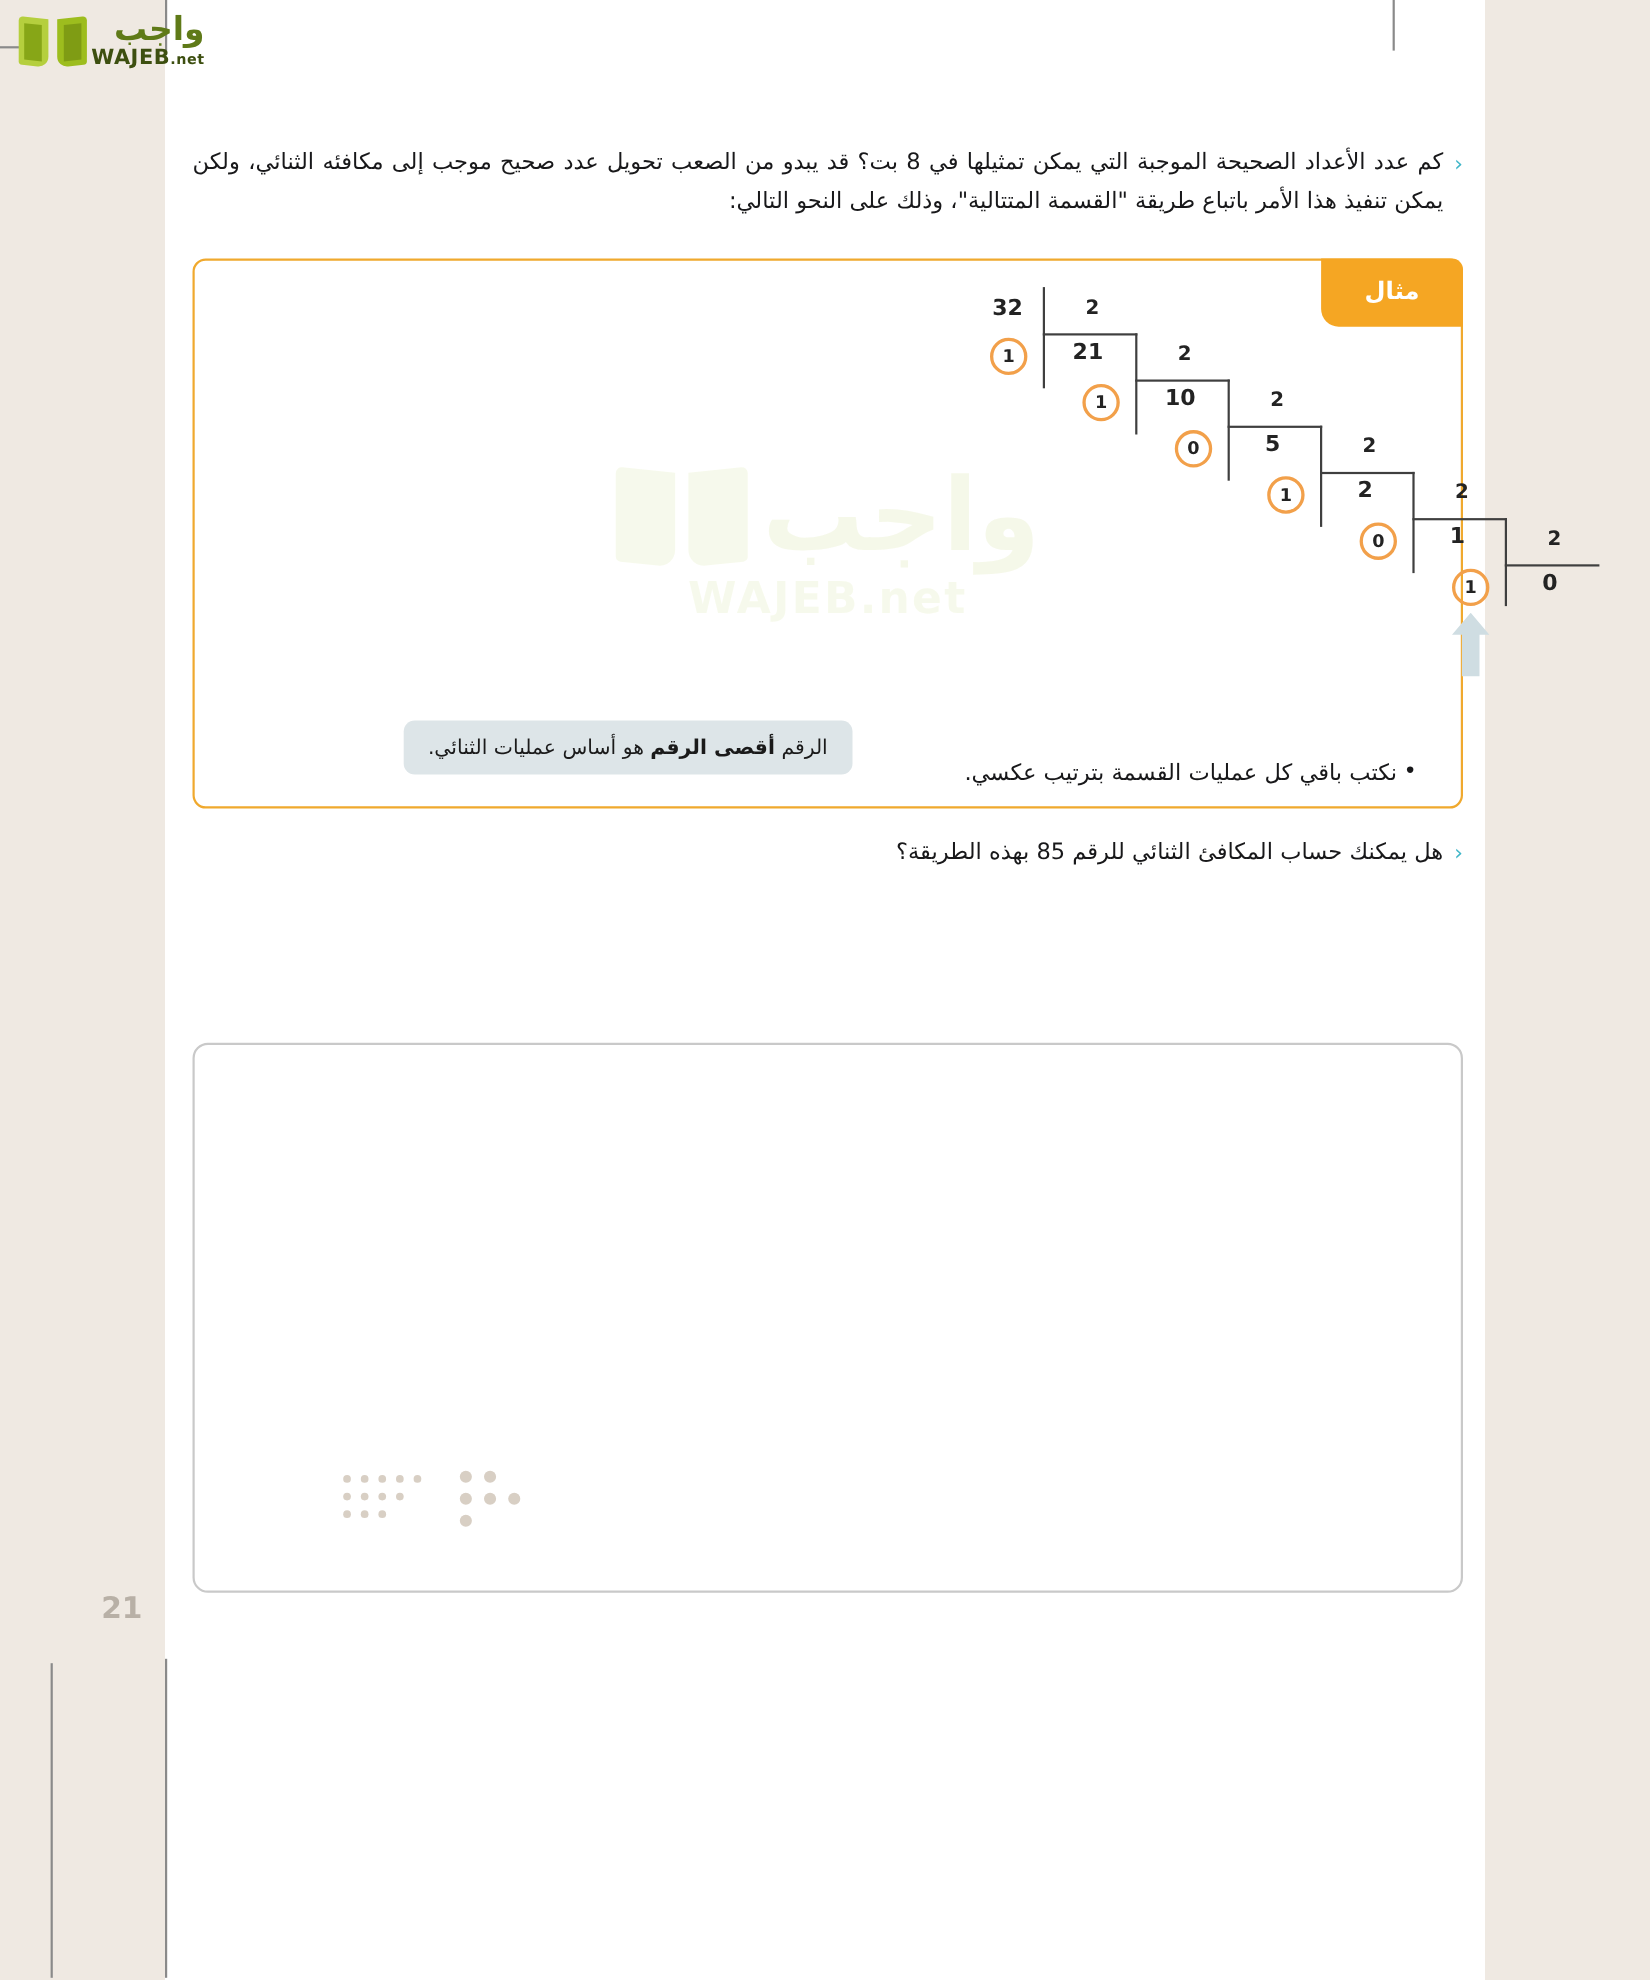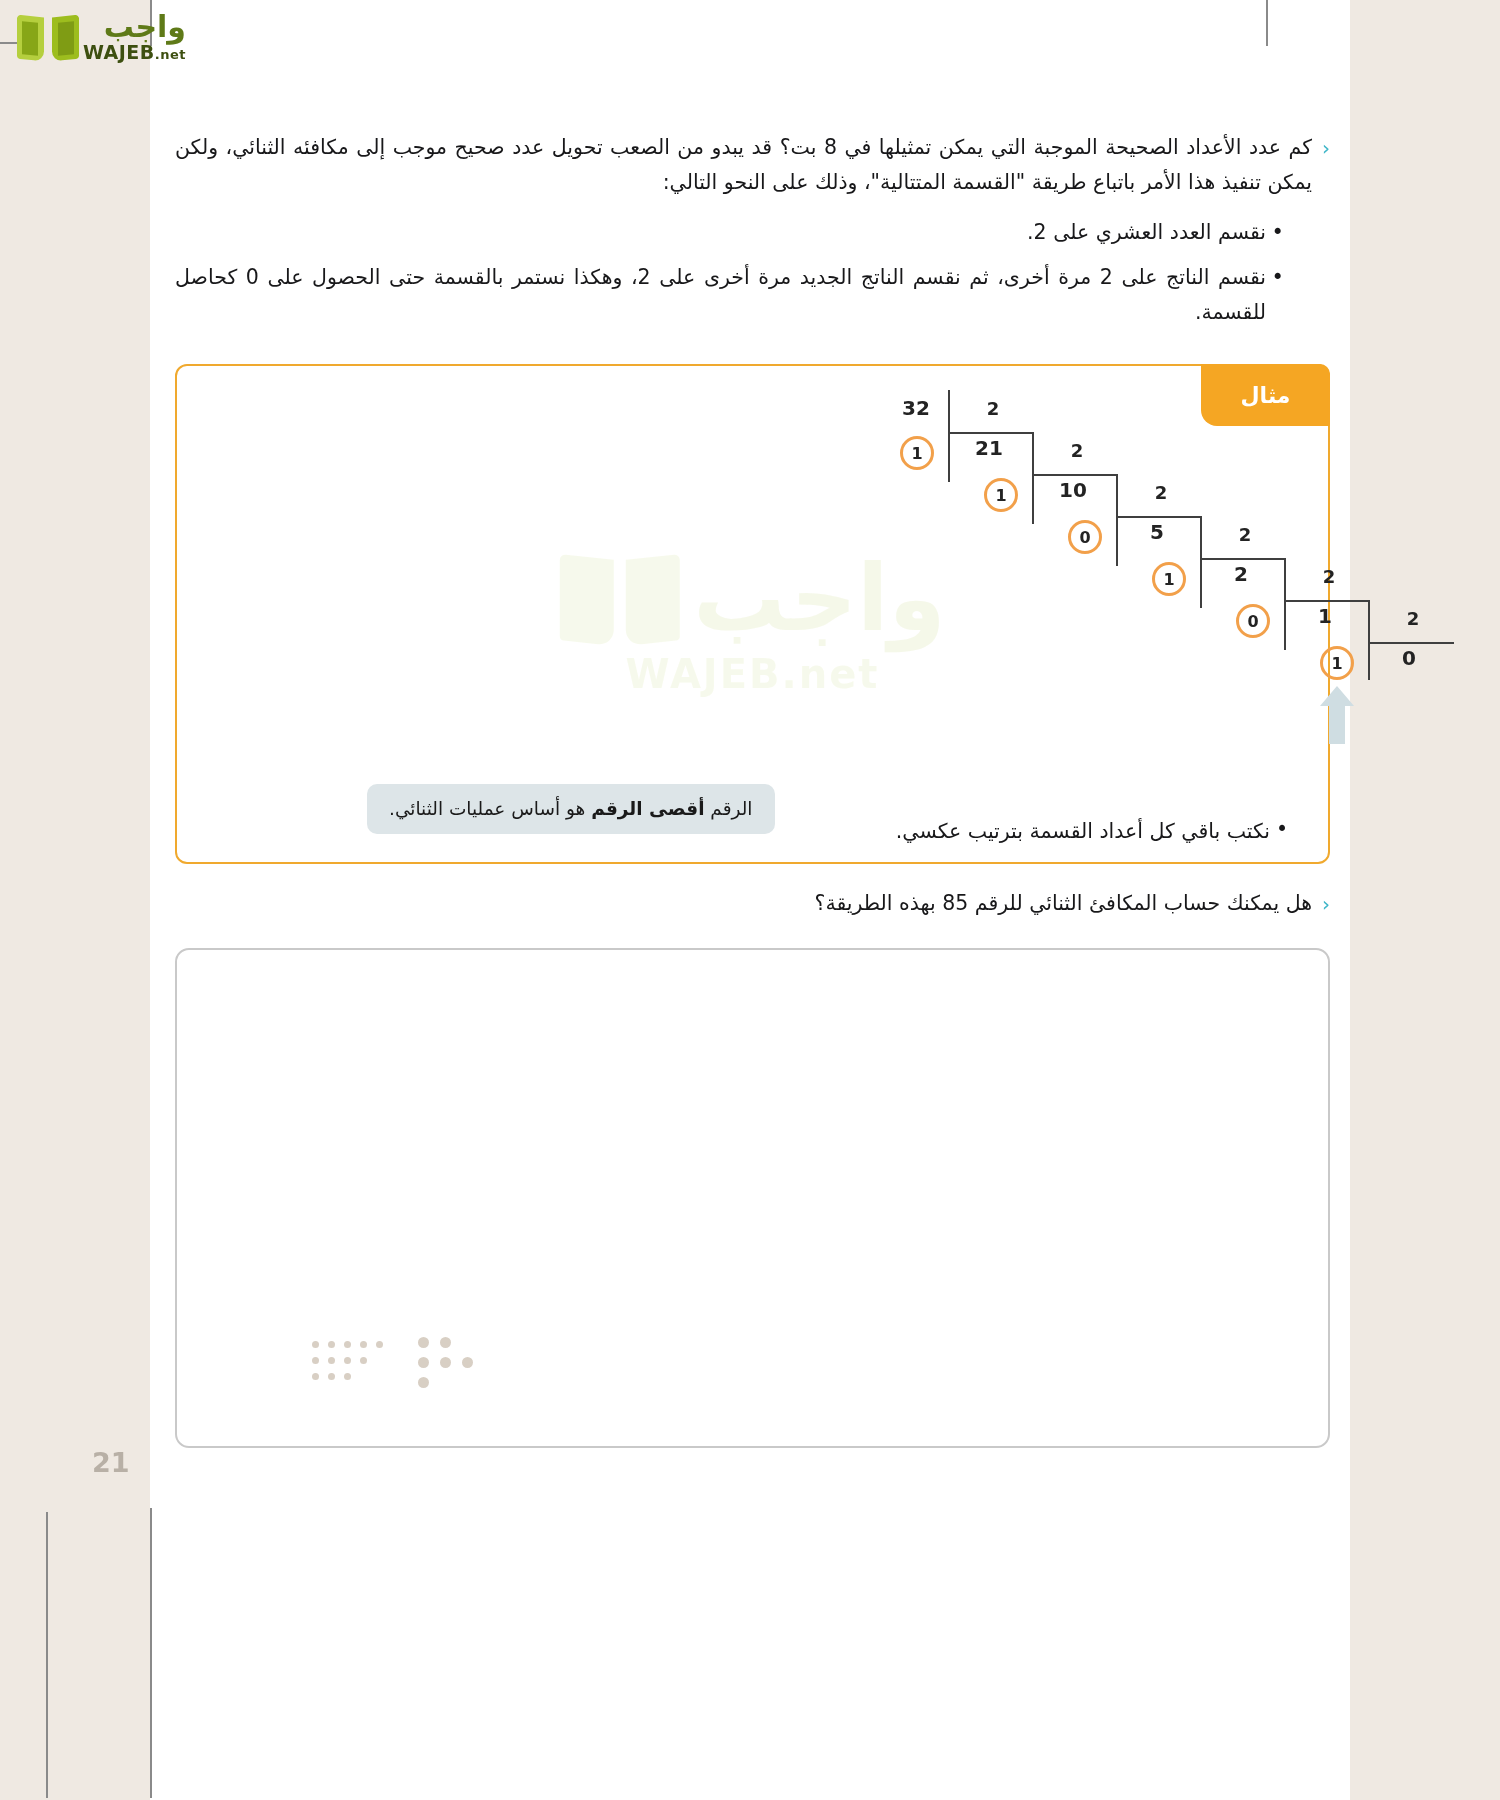--- a/index.html
+++ b/index.html
@@ -235,24 +235,20 @@
   </div>
 </div>
 
 <div class="content">
 
   <div class="q-row">
     <div class="chev">›</div>
     <div class="q-text">كم عدد الأعداد الصحيحة الموجبة التي يمكن تمثيلها في 8 بت؟ قد يبدو من الصعب تحويل عدد صحيح موجب إلى مكافئه الثنائي، ولكن يمكن تنفيذ هذا الأمر باتباع طريقة "القسمة المتتالية"، وذلك على النحو التالي:</div>
   </div>
 
-  <ul class="steps">
-    <li>نقسم العدد العشري على 2.</li>
-    <li>نقسم الناتج على 2 مرة أخرى، ثم نقسم الناتج الجديد مرة أخرى على 2، وهكذا نستمر بالقسمة حتى الحصول على 0 كحاصل للقسمة.</li>
-  </ul>
 
   <div class="example-card">
     <div class="example-badge">مثال</div>
 
     <div class="wm">
       <div class="wm-row">
         <div class="wm-ar">واجب</div>
         <div class="wm-book">
           <div class="h hl"></div>
             <div class="h hr"></div>
@@ -304,21 +300,21 @@
         <polygon points="17,0 34,20 25,20 25,58 9,58 9,20 0,20" fill="#cfdde2"></polygon>
       </svg>
     </div>
 
 
     <div class="note-bubble-2" style="top:418px; left:190px;">
       <span>الرقم </span><b>أقصى الرقم</b><span> هو أساس عمليات الثنائي.</span>
     </div>
 
     <div class="example-bullet" style="margin-top:118px;">
-      <span class="bl">نكتب باقي كل أعداد القسمة بترتيب عكسي.</span>
+      <span class="bl">نكتب باقي كل عمليات القسمة بترتيب عكسي.</span>
     </div>
 
   </div>
 
   <div class="q-row" style="margin-top:22px; justify-content:flex-start;">
     <div class="chev">›</div>
     <div class="q-text" style="text-align:right;">هل يمكنك حساب المكافئ الثنائي للرقم 85 بهذه الطريقة؟</div>
   </div>
 </div>
 

